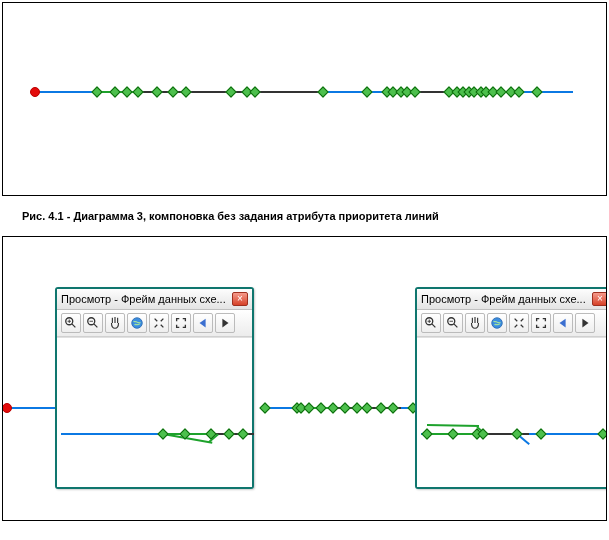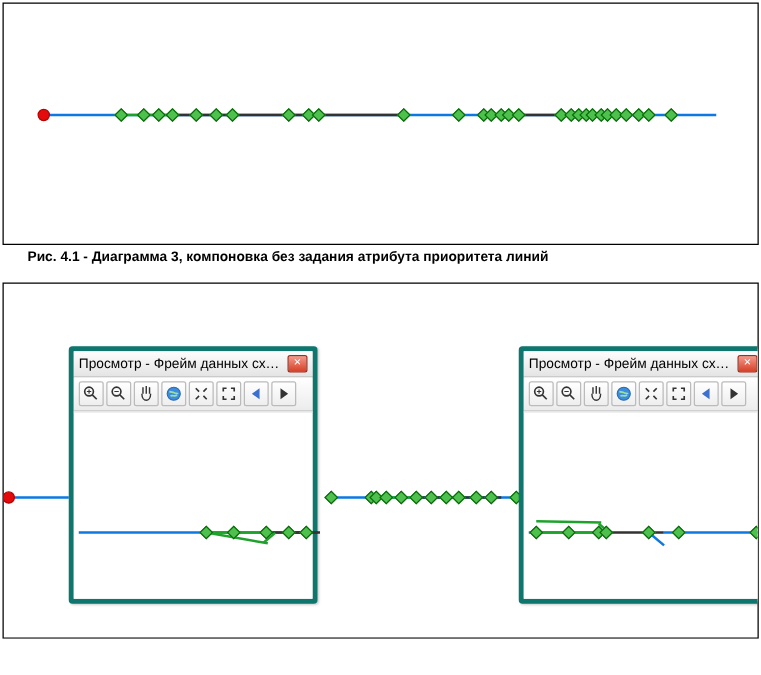--- a/index.html
+++ b/index.html
@@ -17,21 +17,21 @@
     position: relative;
     overflow: hidden;
   }
   .panel-top {
     width: 605px;
     height: 194px;
     margin: 2px auto 0;
   }
   .caption {
     font-weight: bold;
-    margin: 4px 0 14px 22px;
+    margin: 14px 0 14px 22px;
     font-size: 11px;
   }
   .panel-bottom {
     width: 605px;
     height: 285px;
     margin: 0 auto;
   }
   .h-line {
     position: absolute;
     height: 2px;
@@ -54,21 +54,21 @@
     border: 1px solid #0b6b0b;
     transform: rotate(45deg);
     transform-origin: center;
   }
 
   
   .floaty {
     position: absolute;
     width: 199px;
     background: #f0f0f0;
-    border: 4px solid #0f766e;
+    border: 2px solid #0f766e;
     border-radius: 3px;
     box-shadow: 1px 1px 2px rgba(0,0,0,.2);
   }
   .floaty .titlebar {
     display: flex;
     align-items: center;
     padding: 3px 4px;
     background: linear-gradient(to bottom, #fdfdfd, #e4e4e4);
     border-bottom: 1px solid #c0c0c0;
   }

